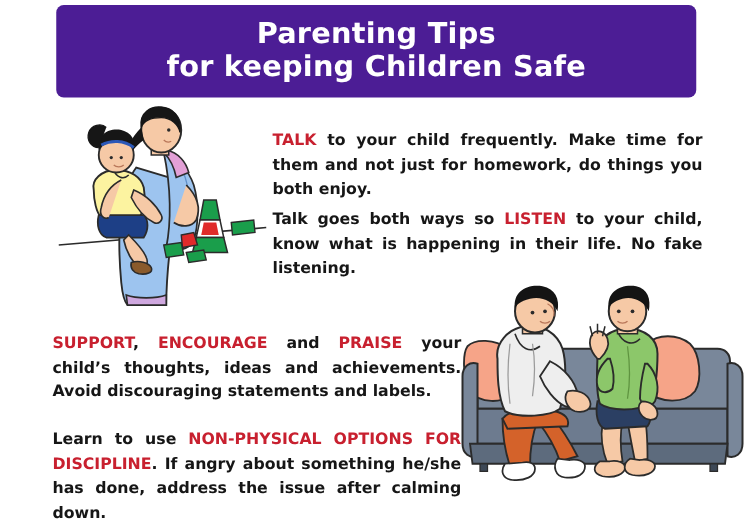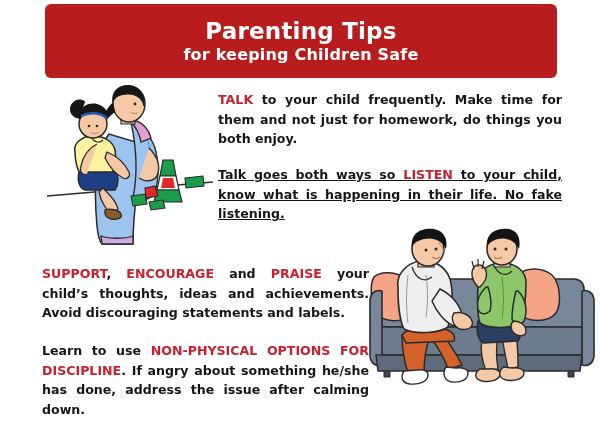--- a/index.html
+++ b/index.html
@@ -20,53 +20,53 @@
     background: #ffffff;
   }
 
   
   .banner {
     position: absolute;
     left: 45px;
     top: 4px;
     width: 512px;
     height: 74px;
-    background: #b91c1c;
+    background: #4c1d95;
     border-radius: 6px;
     display: flex;
     flex-direction: column;
     align-items: center;
     justify-content: center;
   }
   .banner-line {
     color: #ffffff;
     font-family: "DejaVu Sans", sans-serif;
     font-weight: bold;
     letter-spacing: 0.2px;
     line-height: 1.08;
     text-align: center;
   }
   .banner-line-1 { font-size: 23px; }
-  .banner-line-2 { font-size: 16px; margin-top: 2px; }
+  .banner-line-2 { font-size: 23px; margin-top: 2px; }
 
   
   .para {
     position: absolute;
     font-family: "DejaVu Sans", sans-serif;
     font-weight: bold;
     font-size: 12.6px;
     line-height: 1.55;
     color: #161616;
     text-align: justify;
     text-justify: inter-word;
   }
   .kw { color: #c8202f; }
 
-  #para-talk   { left: 218px; top: 90px;  width: 344px; }
-  #para-listen { left: 218px; top: 165px; width: 344px; text-decoration: underline; }
+  #para-talk   { left: 218px; top: 102px;  width: 344px; }
+  #para-listen { left: 218px; top: 165px; width: 344px; }
   #para-support{ left: 42px;  top: 264px; width: 327px; }
   #para-discipline { left: 42px; top: 341px; width: 327px; }
 
   
   .illus1 {
     position: absolute;
     left: 45px;
     top: 86px;
     width: 170px;
     height: 160px;

